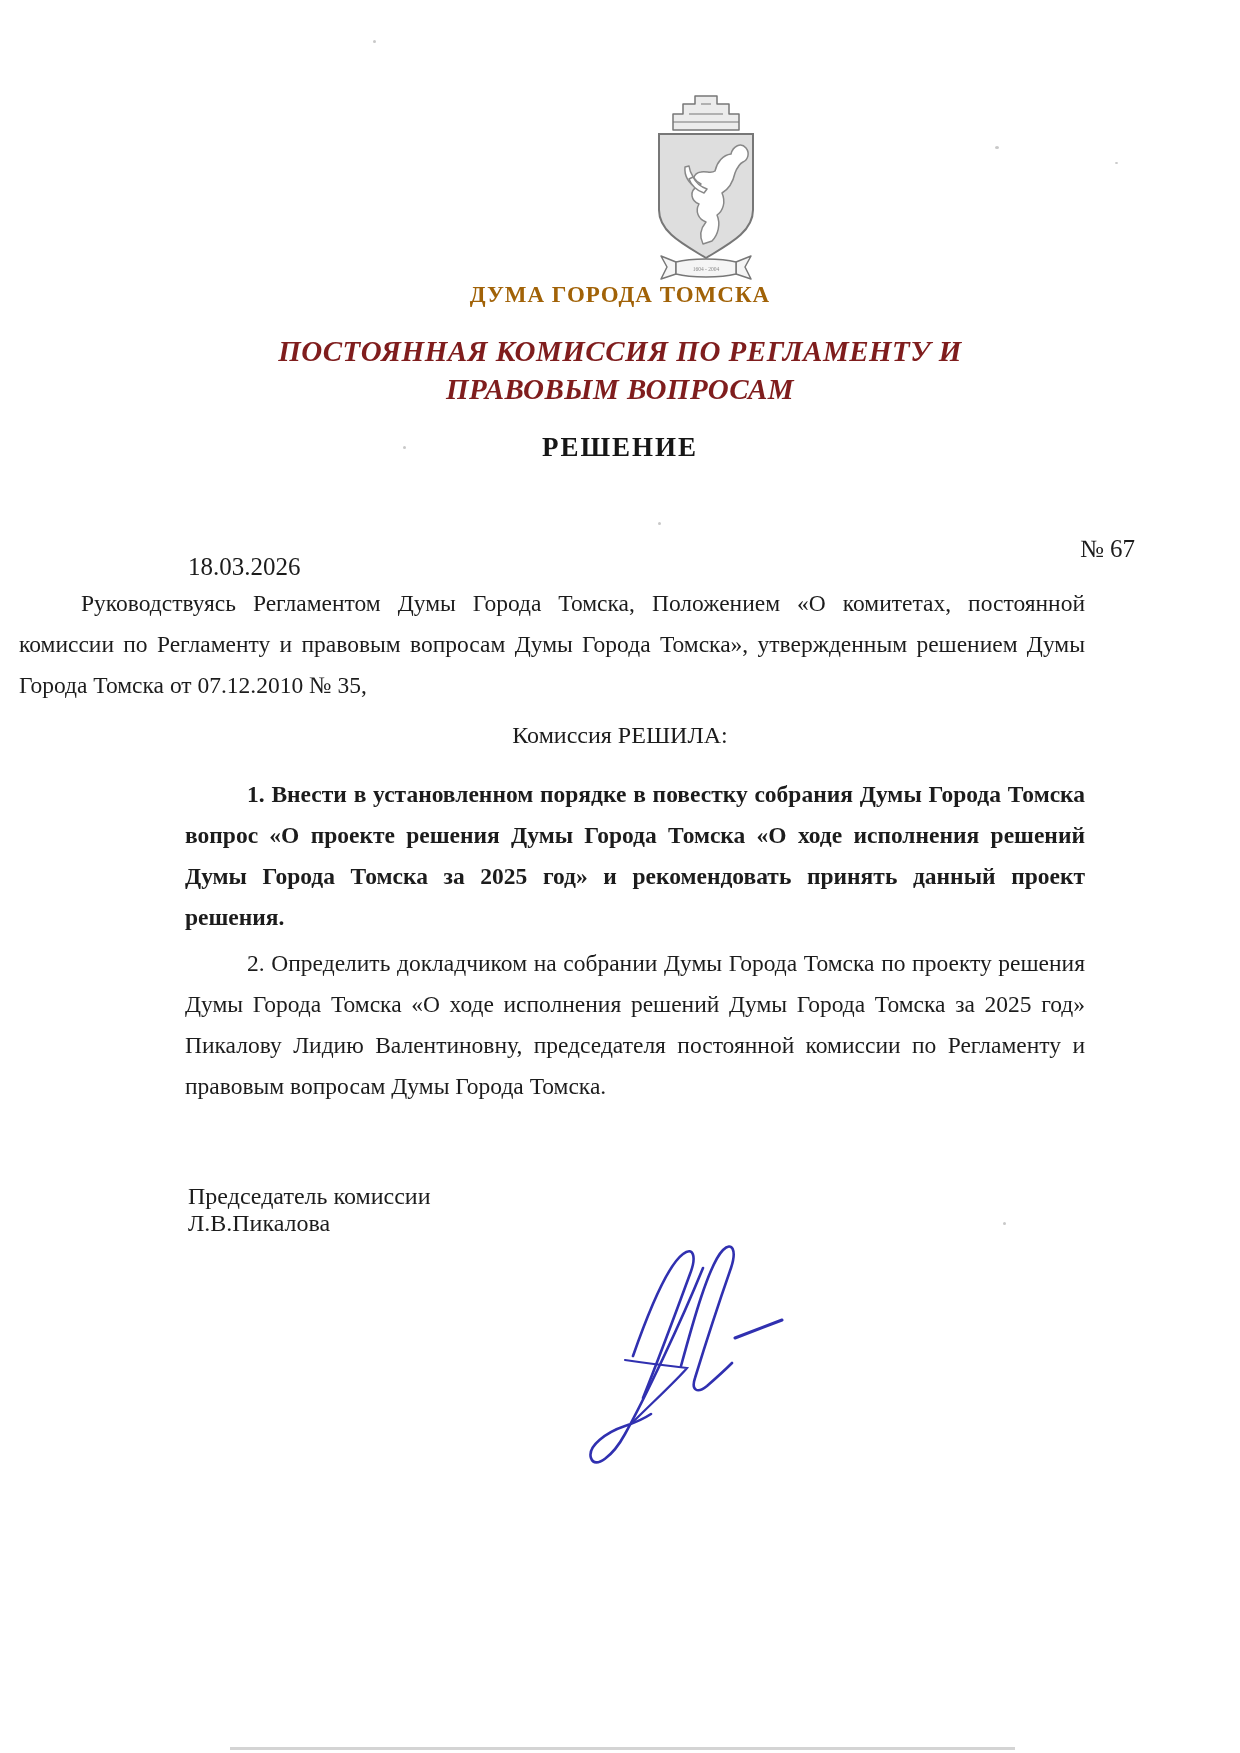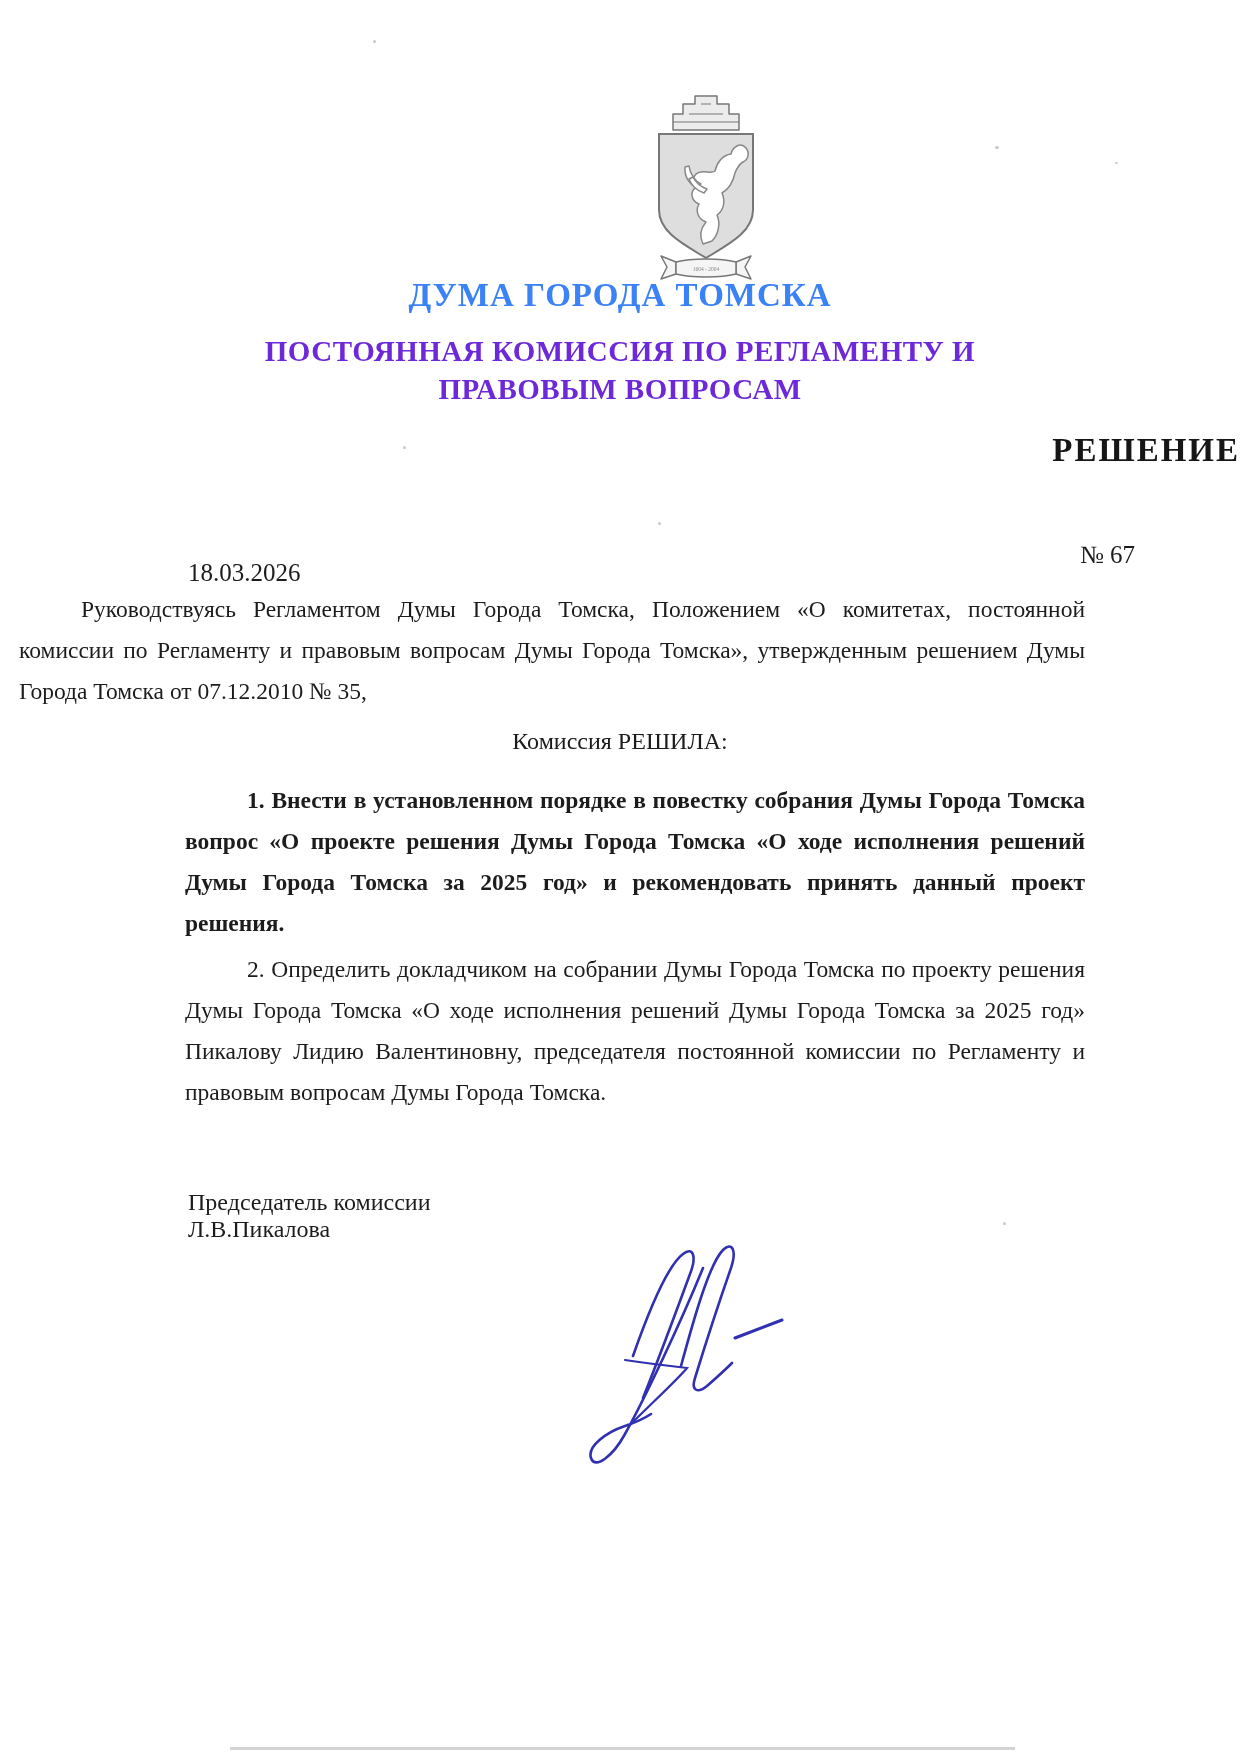--- a/index.html
+++ b/index.html
@@ -13,40 +13,41 @@
     overflow: hidden;
   }
 
   
   .emblem { position: absolute; left: 651px; top: 92px; width: 110px; height: 190px; }
 
   
   .org-title {
     padding-top: 278px;
     text-align: center;
-    font-size: 33px;
+    font-size: 23px;
     font-weight: bold;
     letter-spacing: 1px;
     line-height: 34px;
-    color: #3b82f6;
+    color: #a16207;
   }
   .commission {
     margin: 20px auto 0;
     max-width: 850px;
     text-align: center;
     font-size: 29px;
     font-weight: bold;
     letter-spacing: 0.5px;
     line-height: 38px;
-    color: #6d28d9;
+    color: #7f1d1d;
+    font-style: italic;
   }
   .doc-type {
     margin-top: 24px;
-    text-align: right;
-    font-size: 33px;
+    text-align: center;
+    font-size: 27px;
     font-weight: bold;
     letter-spacing: 2px;
     color: #161616;
   }
 
   
   .meta-row {
     margin-top: 64px;
     padding: 0 105px 0 188px;
     display: flex;

